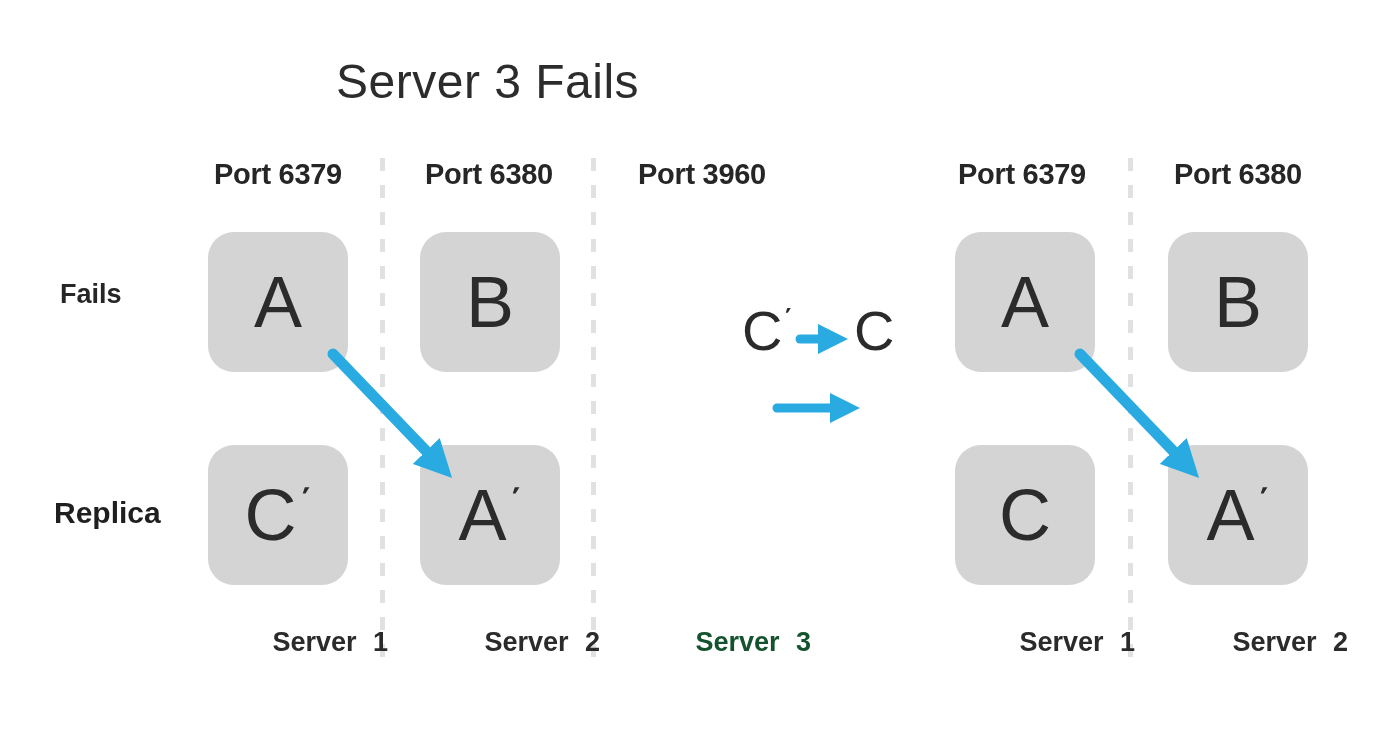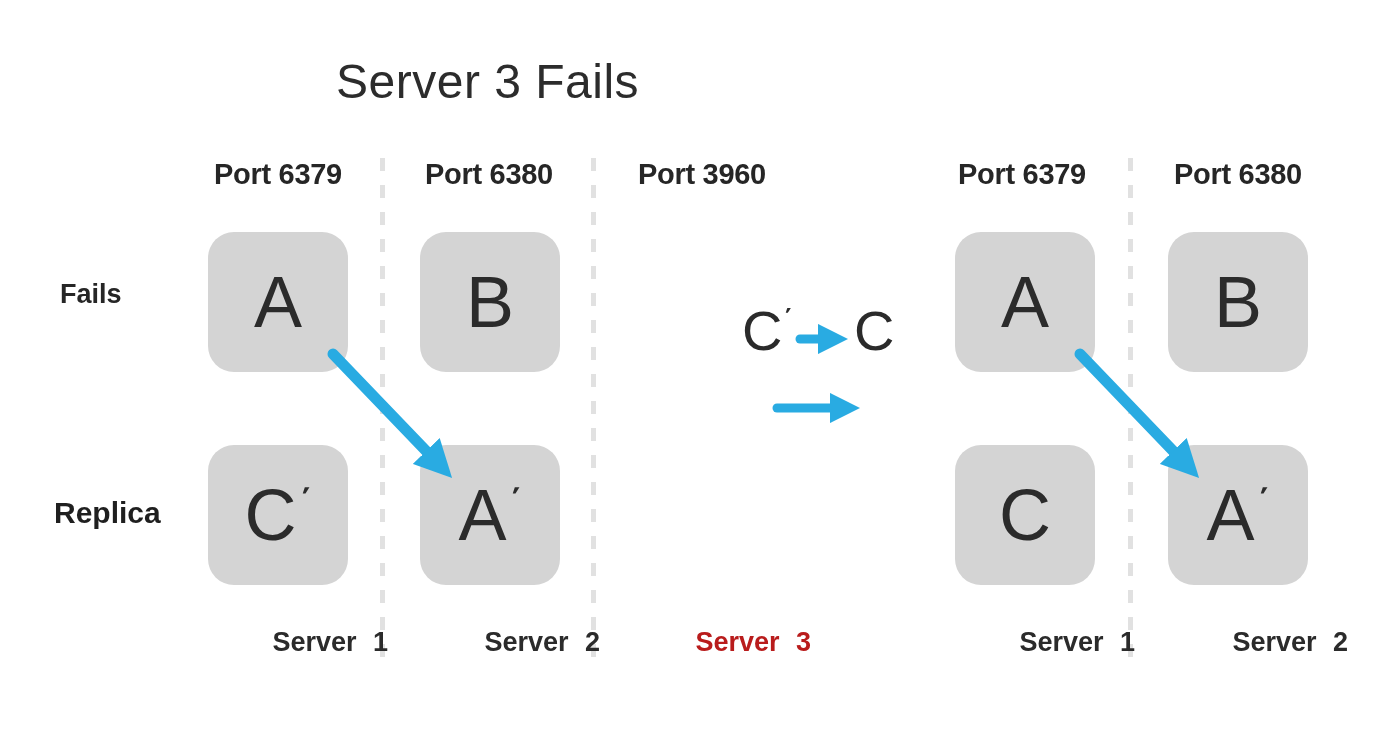--- a/index.html
+++ b/index.html
@@ -34,21 +34,21 @@
   .row-label-master {
     position:absolute; left:60px; top:279px; font-size:27px; font-weight:700; color:#262626;
   }
   .row-label-replica {
     position:absolute; left:54px; top:496px; font-size:30px; font-weight:700; color:#1f1f1f;
   }
   .server-label {
     position:absolute; top:627px; width:220px; margin-left:-110px; text-align:right;
     font-size:27px; font-weight:700; color:#2b2b2b; word-spacing:9px;
   }
-  .server-label.failed { color:#b91c1c; }
+  .server-label.failed { color:#14532d; }
   .transition-letter {
     position:absolute; top:303px; font-size:56px; line-height:1; color:#2b2b2b;
     display:flex; align-items:flex-start;
   }
   .transition-letter .prime { font-size:26px; margin-top:2px; margin-left:4px; }
   .arrow-layer { position:absolute; left:0; top:0; pointer-events:none; }
 </style>
 </head>
 <body>
 

